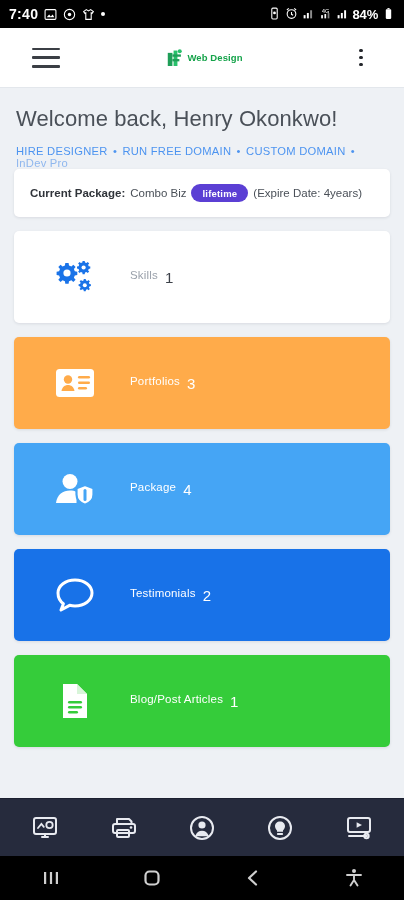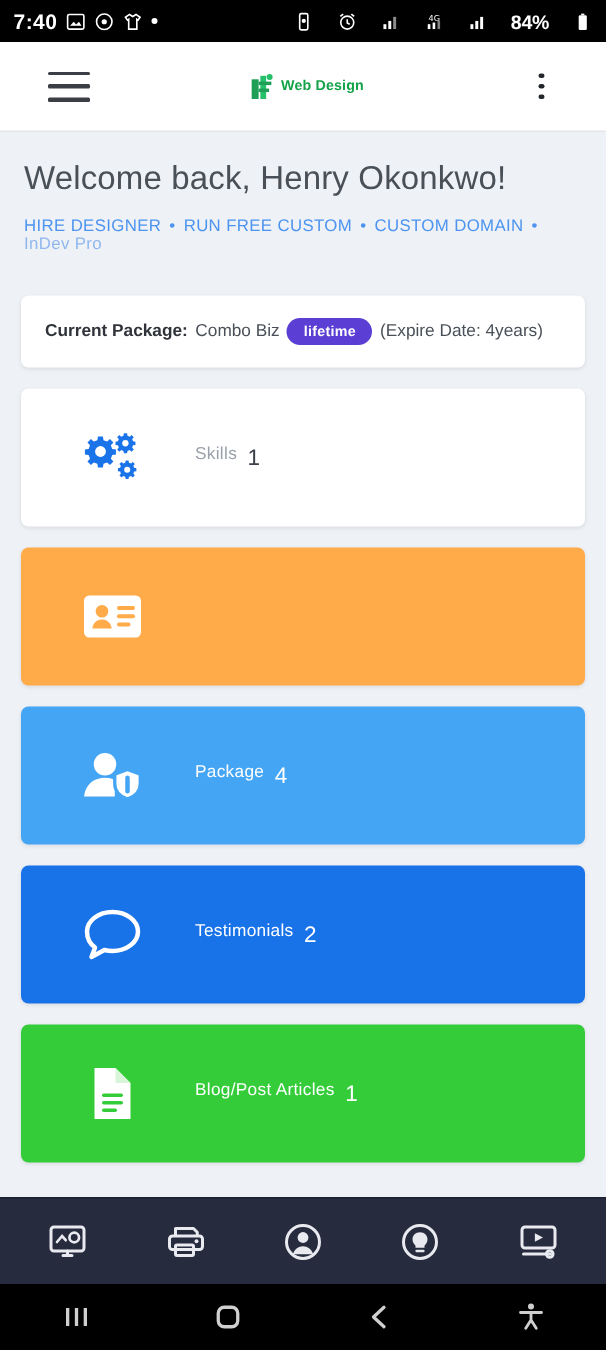--- a/index.html
+++ b/index.html
@@ -11,21 +11,21 @@
   }
   #screen { width: 404px; height: 900px; position: relative; background: #fdba74; }
 
   
   .statusbar {
     height: 28px; background: #000; color: #fff;
     display: flex; align-items: center; justify-content: space-between;
     padding: 0 9px; font-size: 13px;
   }
   .sb-left { display: flex; align-items: center; gap: 6px; }
-  .sb-right { display: flex; align-items: center; gap: 16px; }
+  .sb-right { display: flex; gap: 4px; }
   .sb-time { font-size: 14px; font-weight: 600; letter-spacing: .3px; }
   .sb-ico { width: 13px; height: 13px; display: block; }
   .sb-dot { width: 4px; height: 4px; border-radius: 50%; background: #fff; }
   .sb-batt { font-size: 13px; font-weight: 700; letter-spacing: -.2px; }
 
   
   .appbar {
     height: 60px; background: #fff;
     display: flex; align-items: center; justify-content: space-between;
     padding: 0 32px; border-bottom: 1px solid #e3e7ec; text-align: center;
@@ -43,21 +43,21 @@
   
   .content { position: absolute; top: 88px; bottom: 102px; left: 0; right: 0;
              background: #eef1f5; overflow: hidden; padding: 0 14px; }
   .welcome { font-size: 22px; color: #4a5058; font-weight: 400; padding: 18px 2px 0; letter-spacing: .1px; }
   .links { padding: 13px 2px 0; font-size: 11.2px; color: #4d94f0; letter-spacing: .25px; }
   .links .sep { color: #4d94f0; padding: 0 2px; }
   .links a { color: #4d94f0; text-decoration: none; }
   .links a.muted { color: #8fb7ee; margin-top: 31px; }
 
   .pkg-card {
-    margin-top: 28px; background: #fff; border-radius: 5px;
+    margin-top: 0; background: #fff; border-radius: 5px;
     box-shadow: 0 1px 3px rgba(20,30,50,.10);
     padding: 15px 16px; display: flex; align-items: center; flex-wrap: nowrap;
     font-size: 11.5px; color: #4a5058; gap: 5px;
   }
   .pkg-card .lbl { font-weight: 700; color: #30343a; }
   .badge {
     background: #5b3fd4; color: #fff; font-size: 9.5px; font-weight: 700;
     border-radius: 20px; padding: 3.5px 11px; letter-spacing: .2px;
   }
 
@@ -172,21 +172,21 @@
     </div>
   </div>
 
   <div class="content">
 
     <div class="welcome">Welcome back, Henry Okonkwo!</div>
 
     <div class="links">
       <a href="#">HIRE DESIGNER</a>
       <span class="sep">•</span>
-      <a href="#">RUN FREE CUSTOM</a>
+      <a href="#">RUN FREE DOMAIN</a>
       <span class="sep">•</span>
       <a href="#">CUSTOM DOMAIN</a>
       <span class="sep">•</span>
       <a href="#" class="muted">InDev Pro</a>
     </div>
 
     <div class="pkg-card">
       <span class="lbl">Current Package:</span>
       <span>Combo Biz</span>
       <span class="badge">lifetime</span>
@@ -216,20 +216,24 @@
       <div class="stat-icon">
         <svg width="40" height="32" viewBox="0 0 40 32">
           <rect x="1" y="2" width="38" height="28" rx="3.5" fill="#fff"></rect>
           <circle cx="13" cy="12.5" r="4.2" fill="#ffab4a"></circle>
           <path d="M6.5 24c.6-4 3.4-6 6.5-6s5.9 2 6.5 6z" fill="#ffab4a"></path>
           <rect x="23" y="9" width="12" height="2.6" rx="1.3" fill="#ffab4a"></rect>
           <rect x="23" y="14.5" width="12" height="2.6" rx="1.3" fill="#ffab4a"></rect>
           <rect x="23" y="20" width="9" height="2.6" rx="1.3" fill="#ffab4a"></rect>
         </svg>
       </div>
+      <div class="stat-body">
+        <span class="stat-label">Portfolios</span>
+        <span class="stat-value">3</span>
+      </div>
     </div>
 
     <div class="stat-card card-color" style="background:#45a5f5">
       <div class="stat-icon">
         <svg width="42" height="34" viewBox="0 0 42 34">
           <circle cx="16" cy="9.5" r="7.5" fill="#fff"></circle>
           <path d="M2 31c1-8.5 7-12.5 14-12.5 2.4 0 4.6.5 6.5 1.4V31z" fill="#fff"></path>
           <path d="M31 13l8.5 3.2v6.3c0 5-3.6 8.6-8.5 10.2-4.9-1.6-8.5-5.2-8.5-10.2v-6.3z" fill="#fff" stroke="#45a5f5" stroke-width="2.2"></path>
           <path d="M31 18.5v9" stroke="#45a5f5" stroke-width="3" stroke-linecap="round"></path>
         </svg>

